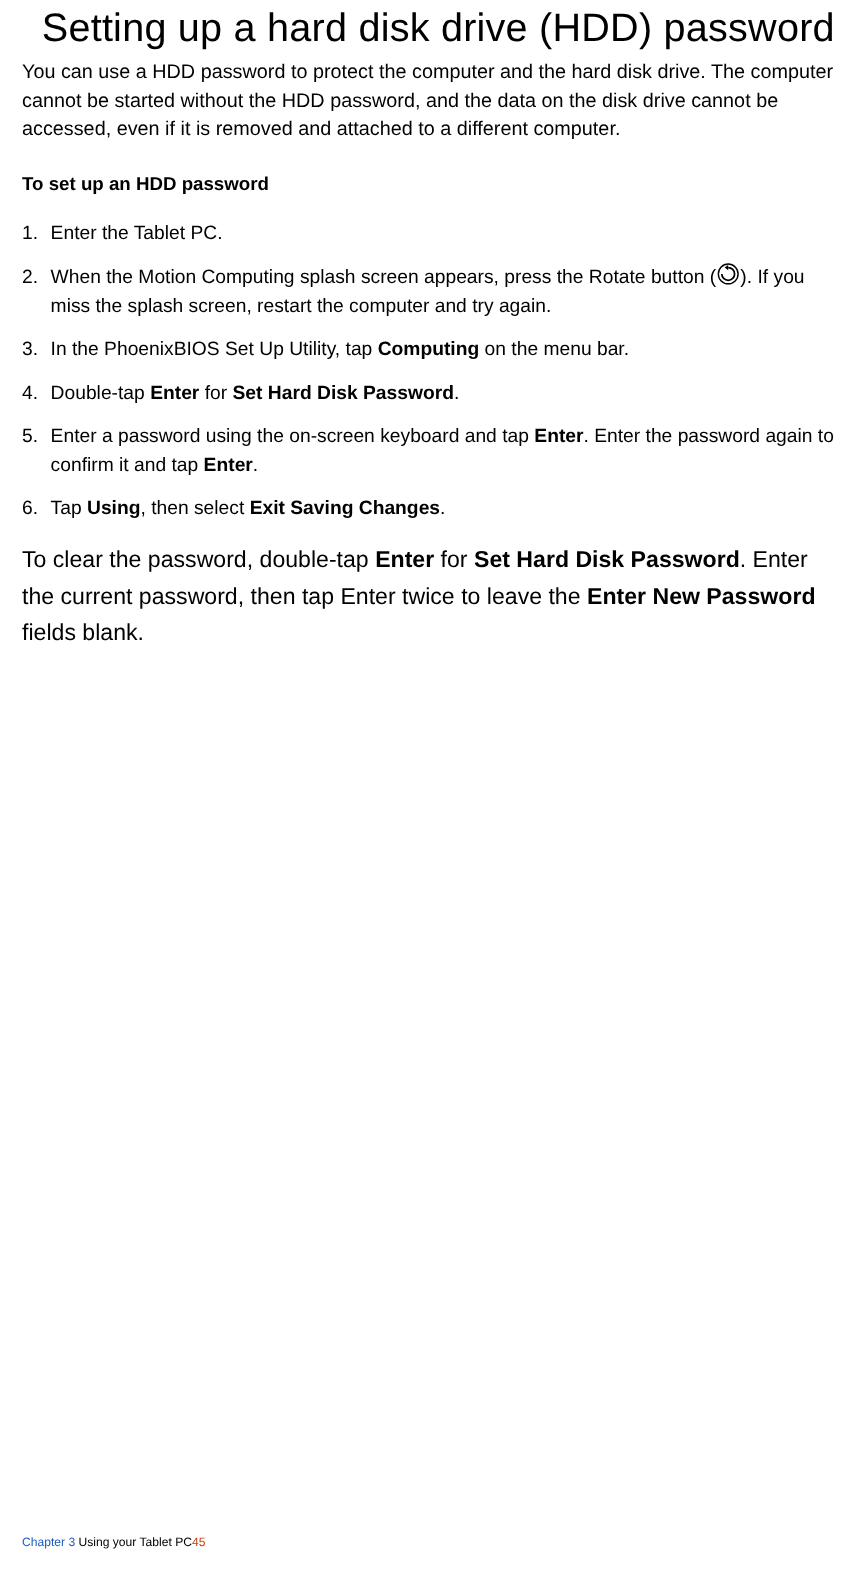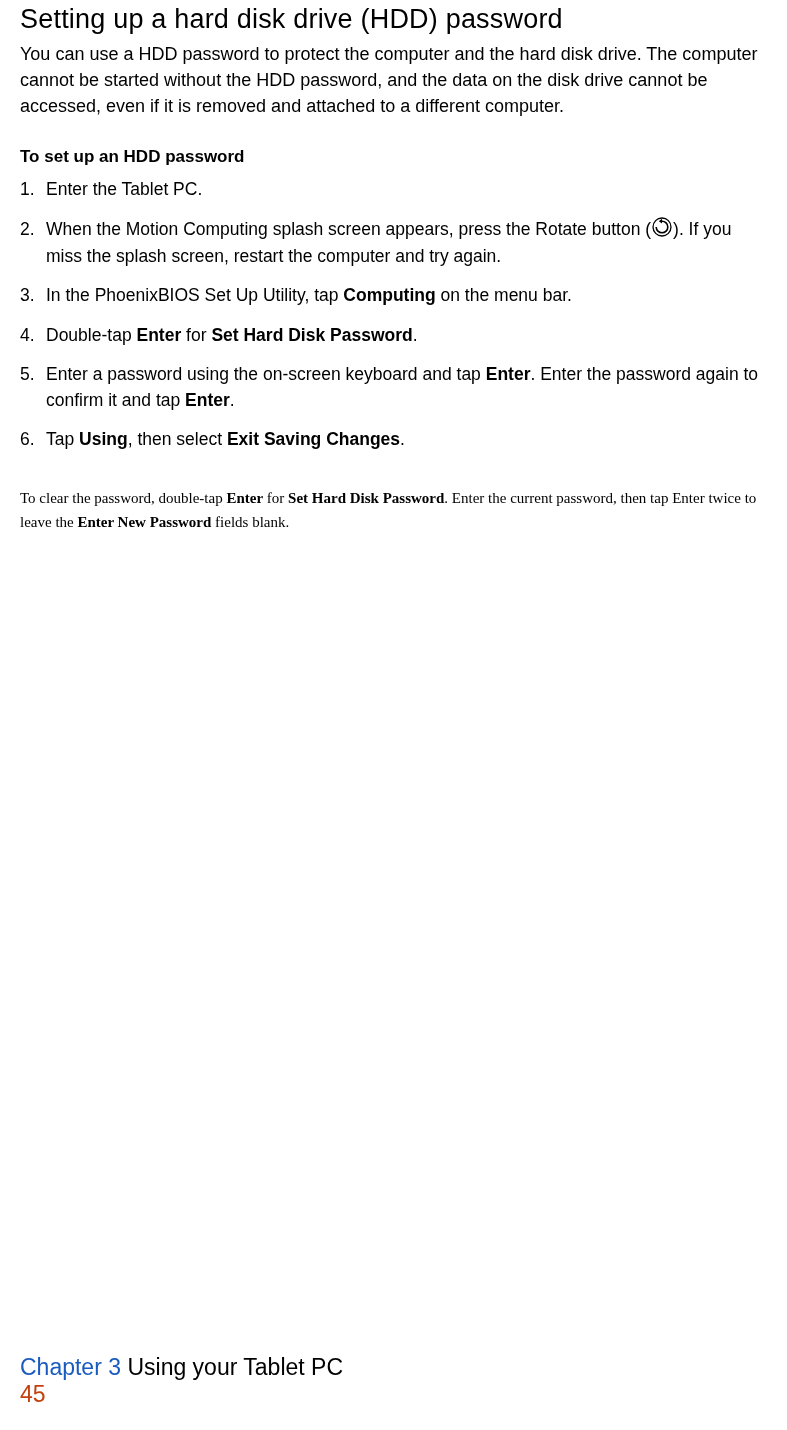--- a/index.html
+++ b/index.html
@@ -1,27 +1,27 @@
 <!DOCTYPE html>
 <html><head>
 <meta charset="utf-8">
 <style>
   * { box-sizing: border-box; margin: 0; padding: 0; }
   html, body { width: 787px; height: 1430px; background: #fff; font-family: "Segoe UI", "Myriad Pro", Arial, sans-serif; color: #000; }
   body { position: relative; padding: 0 20px; }
-  .page-title { font-size: 27px; font-weight: 400; margin-top: 4px; margin-bottom: 6px; letter-spacing: 0.2px; }
+  .page-title { font-size: 36px; font-weight: 400; margin-top: 4px; margin-bottom: 6px; letter-spacing: 0.2px; margin-left: 18px; }
   .intro { font-size: 18px; line-height: 1.45; margin-bottom: 28px; }
-  .subhead { font-size: 17px; font-weight: 700; margin-bottom: 10px; }
+  .subhead { font-size: 17px; font-weight: 700; margin-bottom: 21px; }
   ol.steps { list-style: none; counter-reset: step; padding-left: 0; }
   ol.steps > li { counter-increment: step; font-size: 17.5px; line-height: 1.45; margin-bottom: 14px; padding-left: 26px; position: relative; }
   ol.steps > li::before { content: counter(step) "."; position: absolute; left: 0; top: 0; }
   .b { font-weight: 700; }
   .rotate-icon { display: inline-block; vertical-align: middle; margin: 0 1px; }
-  .clear-para { font-size: 15px; line-height: 1.6; margin-top: 34px; font-family: Liberation Serif, serif; }
-  .footer { position: absolute; bottom: 22px; left: 20px; right: 20px; display: flex; justify-content: space-between; align-items: baseline; font-size: 23px; flex-direction: column; }
+  .clear-para { font-size: 21px; line-height: 1.6; margin-top: 18px; }
+  .footer { position: absolute; bottom: 22px; left: 20px; right: 20px; display: flex; justify-content: flex-start; align-items: baseline; font-size: 11px; }
   .footer .chapter-link { color: #1a5bbf; }
   .footer .chapter-rest { color: #000; }
   .footer .page-num { color: #c2410c; }
 </style>
 </head>
 <body>
 
 <h1 class="page-title">Setting up a hard disk drive (HDD) password</h1>
 
 <p class="intro">You can use a HDD password to protect the computer and the hard disk drive. The computer cannot be started without the HDD password, and the data on the disk drive cannot be accessed, even if it is removed and attached to a different computer.</p>

